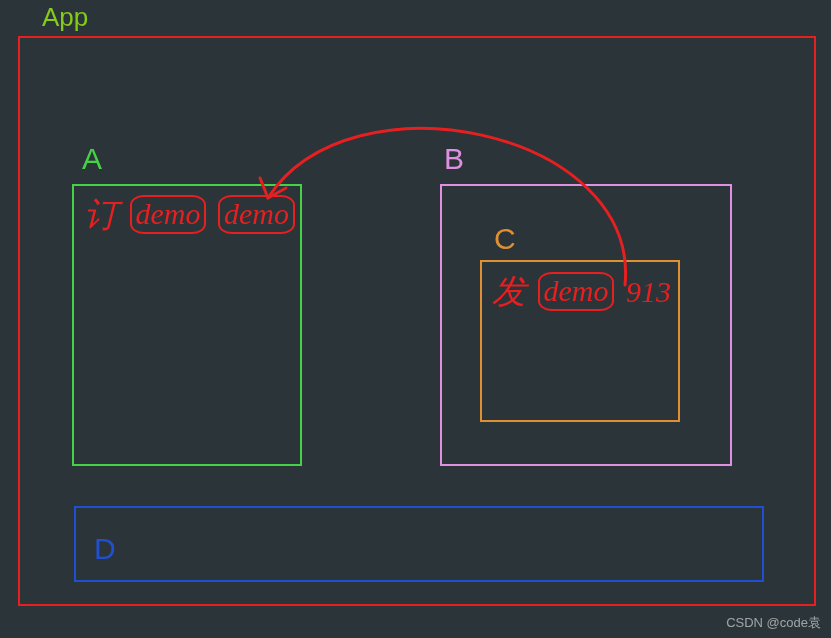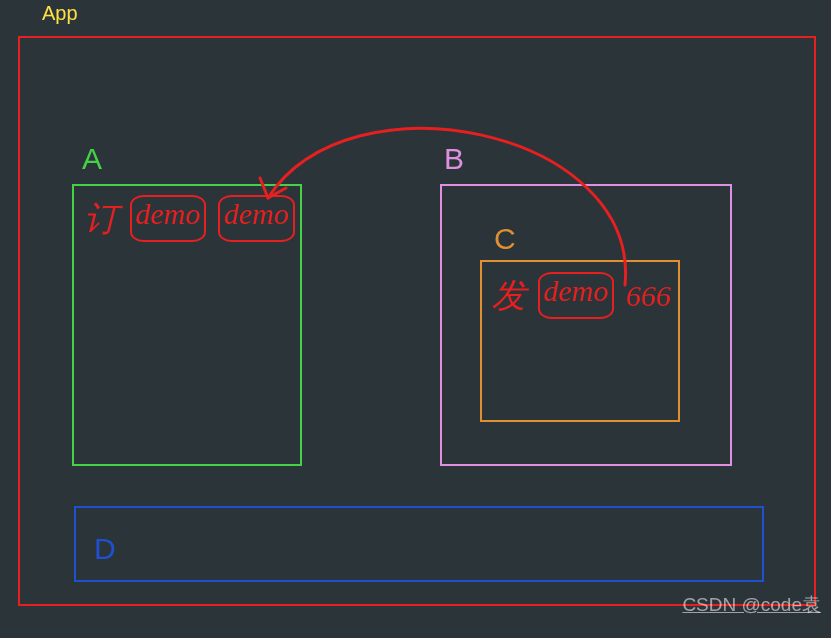--- a/index.html
+++ b/index.html
@@ -8,22 +8,22 @@
       height: 638px;
       background: #2a3439;
       font-family: Arial, sans-serif;
       position: relative;
       overflow: hidden;
     }
     .app-label {
       position: absolute;
       left: 42px;
       top: 2px;
-      color: #fde047;
-      font-size: 20px;
+      color: #84cc16;
+      font-size: 26px;
       font-weight: normal;
     }
     .app-box {
       position: absolute;
       left: 18px;
       top: 36px;
       width: 798px;
       height: 570px;
       border: 2px solid #e62020;
     }
@@ -99,21 +99,21 @@
     }
     .hw-char-a {
       font-size: 34px;
       display: inline-block;
       vertical-align: middle;
     }
     .hw-word {
       display: inline-block;
       border: 2px solid #e62020;
       border-radius: 14px / 10px;
-      padding: 0 4px 10px 4px;
+      padding: 0 4px 2px 4px;
       margin-left: 4px;
       vertical-align: middle;
       line-height: 1.1;
     }
     .handwritten-c {
       position: absolute;
       left: 492px;
       top: 272px;
       color: #e62020;
       font-size: 30px;
@@ -135,25 +135,24 @@
       position: absolute;
       left: 0;
       top: 0;
       width: 831px;
       height: 638px;
       pointer-events: none;
     }
     .watermark {
       position: absolute;
       right: 10px;
-      bottom: 20px;
+      bottom: 6px;
       color: rgba(255,255,255,0.55);
-      font-size: 19px;
+      font-size: 13px;
       font-family: Arial, sans-serif;
-      text-decoration: underline;
     }
   </style>
 </head>
 <body>
 
 <div class="app-label">App</div>
 <div class="app-box"></div>
 
 <div class="a-label">A</div>
 <div class="a-box"></div>
@@ -169,21 +168,21 @@
 
 <div class="handwritten-a">
   <span class="hw-char-a">订</span>
   <span class="hw-word">demo</span>
   <span class="hw-word">demo</span>
 </div>
 
 <div class="handwritten-c">
   <span class="hw-char-c">发</span>
   <span class="hw-word">demo</span>
-  <span class="hw-666">666</span>
+  <span class="hw-666">913</span>
 </div>
 
 <svg class="arrow-svg" viewBox="0 0 831 638">
   <path d="M 625 285 C 640 130, 350 70, 268 198" stroke="#e62020" stroke-width="3" fill="none" stroke-linecap="round"></path>
   <path d="M 268 198 L 260 178 M 268 198 L 286 188" stroke="#e62020" stroke-width="3" fill="none" stroke-linecap="round"></path>
 </svg>
 
 <div class="watermark">CSDN @code袁</div>
 
 </body></html>

